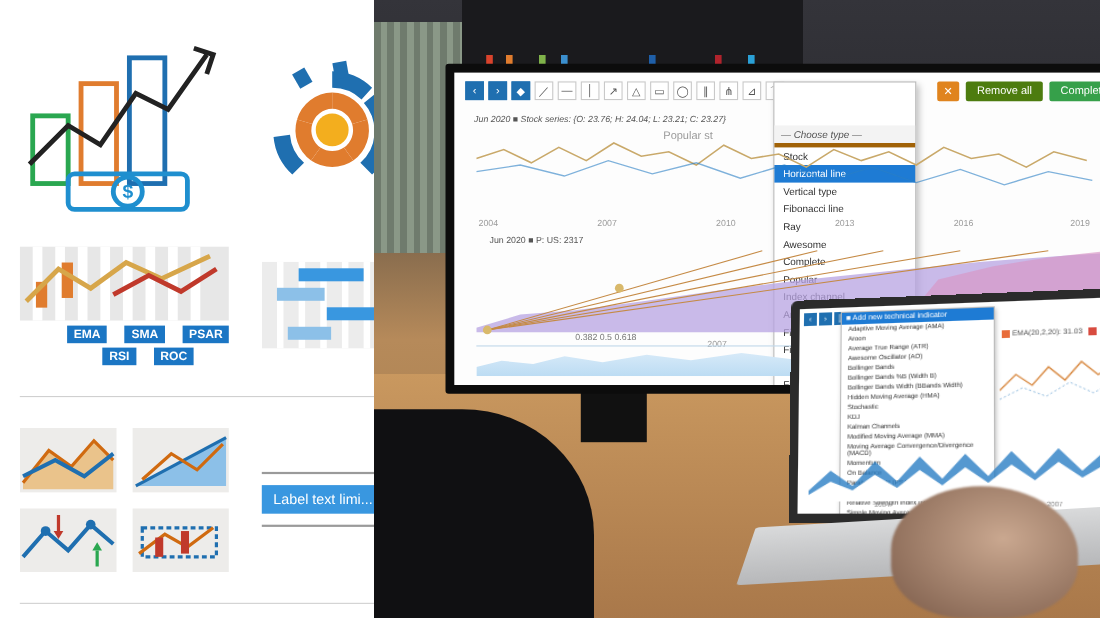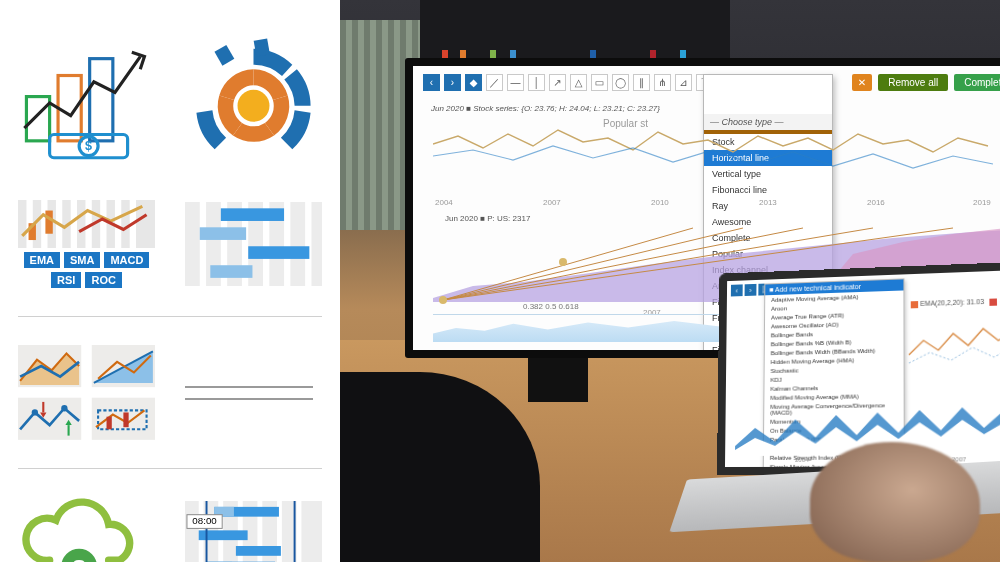--- a/index.html
+++ b/index.html
@@ -19,21 +19,21 @@
     display: grid;
     grid-template-columns: 1fr 1fr;
     grid-auto-rows: min-content;
     column-gap: 30px;
     row-gap: 28px;
   }
   .cell { display:flex; align-items:center; justify-content:center; }
   .svg-block { width:100%; height:auto; }
 
   
-  .pill-row { display:flex; gap:4px; justify-content:center; }
+  .pill-row { display:flex; gap:16px; justify-content:center;margin-left:43px; }
   .pill {
     background:#1b76c4; color:#fff; font-size:11px; font-weight:600;
     padding:2px 6px;
   }
   .label-input {
     width:128px; height:26px; line-height:26px;
     background:#3997e0; color:#fff; font-size:13px;
     padding:0 10px; overflow:hidden; white-space:nowrap;
   }
   .hr { width:100%; height:0; border-top:1px solid #d0d0d0; grid-column:1 / -1; }
@@ -183,21 +183,21 @@
       <g stroke-width="3" fill="none">
         <rect x="10" y="22" width="7" height="16" fill="#e07c2e"></rect>
           <rect x="26" y="10" width="7" height="22" fill="#e07c2e"></rect>
         <polyline points="4,34 24,14 44,26 66,10 88,20 118,6" stroke="#d7a64a"></polyline>
         <polyline points="58,30 80,18 100,28 122,14" stroke="#c0392b"></polyline>
       </g>
     </svg>
     <div class="pill-row">
       <span class="pill">EMA</span>
       <span class="pill">SMA</span>
-      <span class="pill">MACD</span>
+      <span class="pill">PSAR</span>
     </div>
     <div class="pill-row">
       <span class="pill">RSI</span>
       <span class="pill">ROC</span>
     </div>
   </div>
 
   <div class="cell">
     <svg class="svg-block" viewBox="0 0 130 80">
       <rect width="130" height="80" fill="#ececec"></rect>
@@ -247,20 +247,21 @@
         <rect x="6" y="12" width="46" height="18" fill="none" stroke="#1f6fb0" stroke-width="2" stroke-dasharray="3 2"></rect>
         <polyline points="4,28 20,16 34,24 50,12" stroke="#d06a10" stroke-width="2" fill="none"></polyline>
         <rect x="14" y="18" width="5" height="12" fill="#c0392b"></rect>
           <rect x="30" y="14" width="5" height="14" fill="#c0392b"></rect>
       </g>
     </svg>
   </div>
 
   <div class="cell" style="flex-direction:column;align-items:flex-start;gap:10px;">
     <div style="width:128px;height:0;border-top:2px solid #9a9a9a;"></div>
+    <div class="label-input">Label text limi...</div>
     <div style="width:128px;height:0;border-top:2px solid #9a9a9a;"></div>
   </div>
 
   <div class="hr"></div>
 
   <div class="cell">
     <svg class="svg-block" viewBox="0 0 130 90">
       <path d="M30,60 a20,20 0 1 1 6,-38 a26,26 0 0 1 50,4 a18,18 0 0 1 10,34 h-10" fill="none" stroke="#8fbf3f" stroke-width="7" stroke-linecap="round"></path>
       <circle cx="58" cy="66" r="17" fill="#49a54a"></circle>
       <text x="58" y="73" text-anchor="middle" font-size="20" font-weight="800" fill="#fff">S</text>

